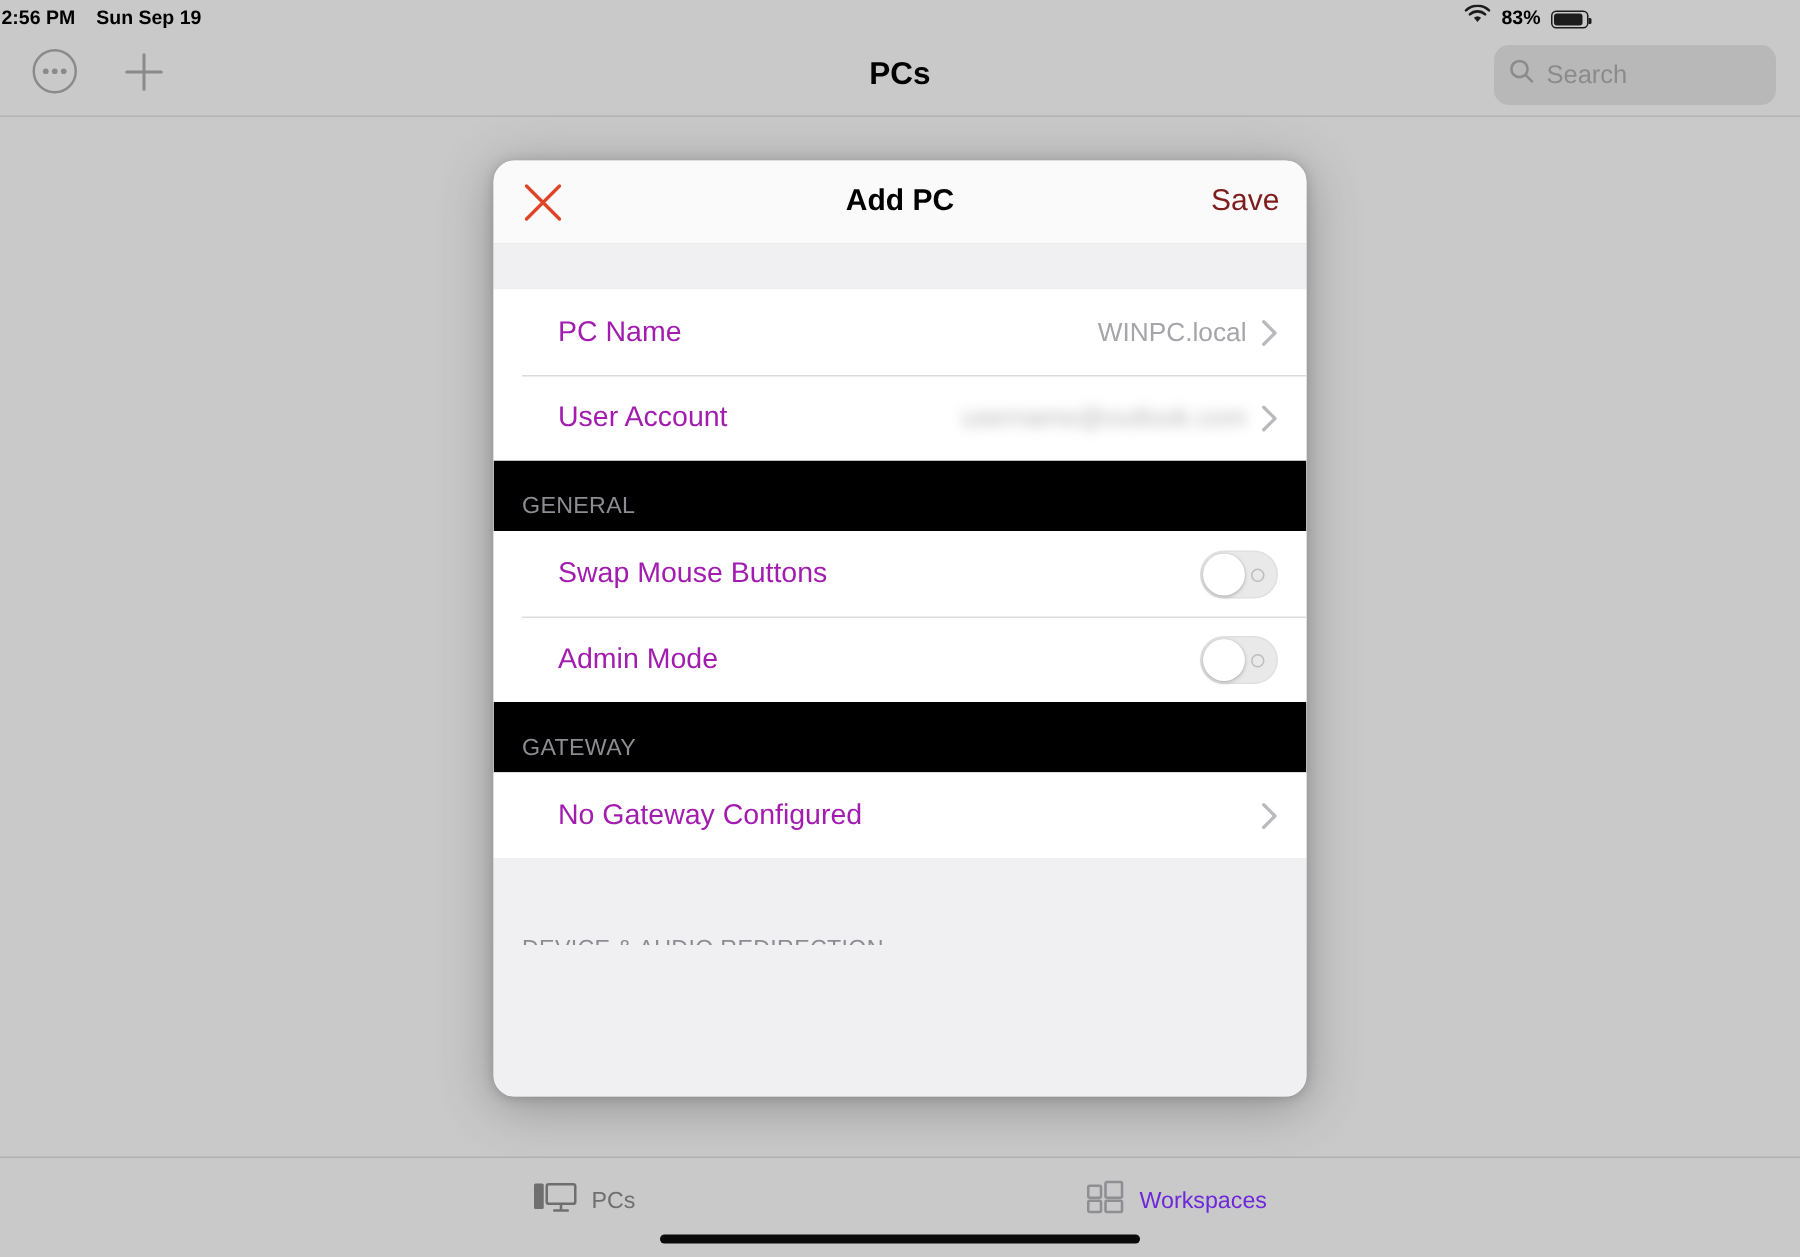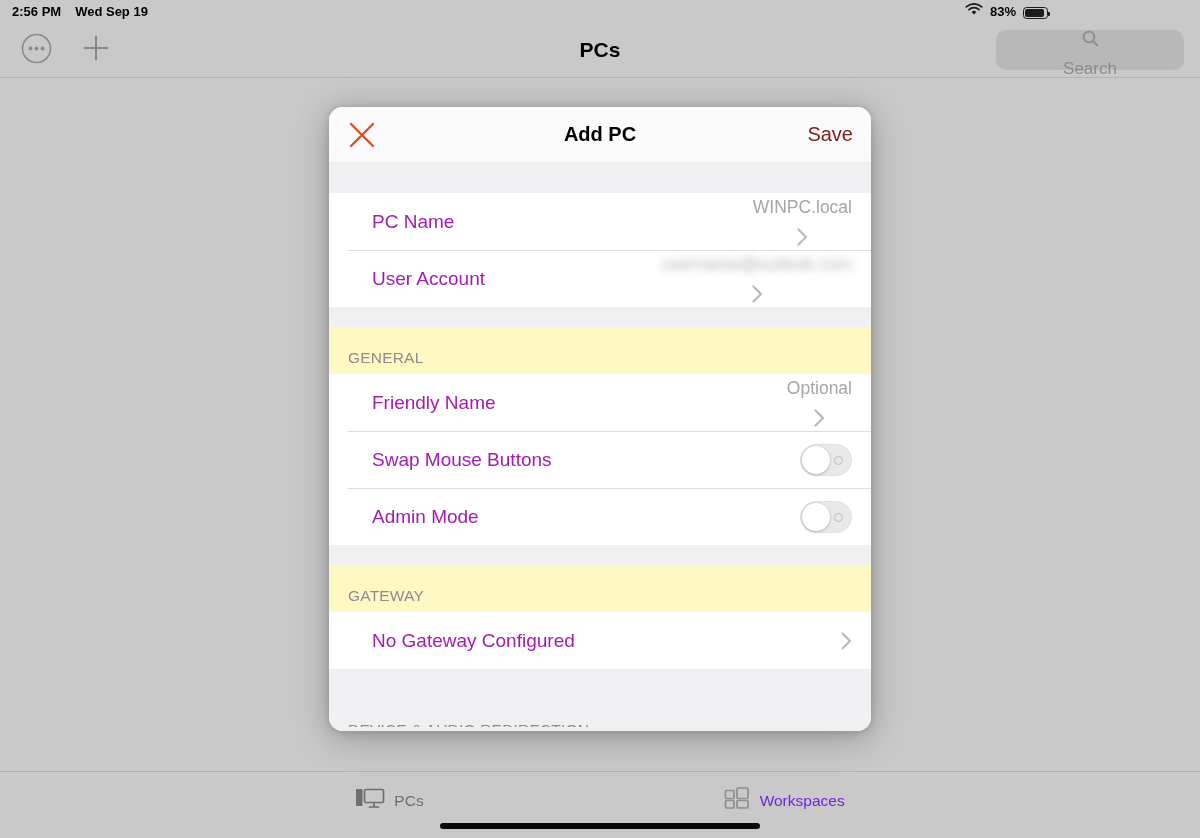--- a/index.html
+++ b/index.html
@@ -7,21 +7,21 @@
     width: 1200px; height: 838px;
     font-family: "Liberation Sans", sans-serif;
     overflow: hidden;
   }
   body { background: #c9c9c9; position: relative; }
 
   
   .statusbar {
     position: absolute; top: 0; left: 0; width: 1060px; height: 22px;
     display: flex; align-items: center; justify-content: space-between;
-    padding: 0 12px; color: #000;
+    padding: 0 1px; color: #000;
     font-size: 13px; font-weight: bold;
   }
   .sb-left { display: flex; align-items: center; gap: 14px; }
   .sb-right { display: flex; align-items: flex-end; gap: 7px; }
   .battery {
     width: 25px; height: 12px; border: 1.3px solid #1c1c1c;
     border-radius: 3.5px; position: relative; display: inline-block;
   }
   .battery::after {
     content: ""; position: absolute; right: -3.4px; top: 3.6px;
@@ -45,21 +45,21 @@
   .nav-left { display: flex; align-items: center; gap: 24px; margin-left: 18px; }
   .icon-btn { width: 36px; height: 36px; display: flex; align-items: center; justify-content: center; }
   .nav-title {
     position: absolute; left: 0; right: 0; text-align: center;
     font-size: 21px; font-weight: bold; color: #000; pointer-events: none;
   }
   .search-field {
     position: absolute; right: 16px; top: 8px;
     width: 188px; height: 40px; border-radius: 10px;
     background: rgba(140,140,140,0.28);
-    display: flex; align-items: center; gap: 8px; padding: 0 10px; flex-direction: column;
+    display: flex; align-items: center; gap: 8px; padding: 0 10px;
   }
   .search-field .ph { font-size: 17px; color: #8b8b8b; }
 
   
   .page-body {
     position: absolute; top: 78px; left: 0; width: 1200px; height: 693px;
     background: #c9c9c9;
   }
 
   
@@ -83,34 +83,34 @@
   .close-x { margin-left: 18px; width: 30px; height: 30px; position: relative; z-index: 2; }
   .save-btn {
     margin-left: auto; margin-right: 18px; position: relative; z-index: 2;
     font-size: 20px; color: #7f1d1d;
   }
 
   .sheet-scroll { height: 568px; overflow: hidden; background: #f0f0f3; }
 
   .group-gap { height: 30px; background: #f0f0f3; }
   .section-head {
-    background: #fef9c3; padding: 22px 19px 7px;
-    font-size: 15.5px; color: #8c8c91; letter-spacing: 0.2px; margin-top: 20px;
+    background: #000000; padding: 22px 19px 7px;
+    font-size: 15.5px; color: #8c8c91; letter-spacing: 0.2px;
   }
   .cells { background: #fff; }
   .cell {
     height: 57px; padding: 0 19px; display: flex; align-items: center;
     background: #fff; position: relative;
   }
   .cell + .cell::before {
     content: ""; position: absolute; left: 19px; right: 0; top: 0;
     height: 1px; background: #dcdcdc;
   }
   .cell-label { font-size: 19px; color: #a21caf; margin-left: 24px; }
-  .cell-right { margin-left: auto; display: flex; align-items: center; gap: 10px; flex-direction: column; }
+  .cell-right { margin-left: auto; display: flex; align-items: center; gap: 10px; }
   .cell-value { font-size: 17.5px; color: #a5a5aa; }
   .cell-value.redacted {
     color: #b4b4b8; filter: blur(4.2px); user-select: none;
   }
   .chev { color: #b9b9be; display: flex; align-items: center; }
 
   .toggle {
     width: 52px; height: 32px; border-radius: 16px;
     background: #e9e9e9; border: 1px solid #e0e0e0;
     position: relative; display: inline-block;
@@ -147,21 +147,21 @@
     position: absolute; left: 50%; transform: translateX(-50%); bottom: 9px;
     width: 320px; height: 6px; border-radius: 3px; background: #0a0a0a;
   }
 </style>
 </head>
 <body>
 
 <div class="statusbar">
   <div class="sb-left">
     <span>2:56 PM</span>
-    <span>Wed Sep 19</span>
+    <span>Sun Sep 19</span>
   </div>
   <div class="sb-right">
     <span>
       <svg width="18" height="13" viewBox="0 0 18 13">
         <path d="M9 11.6 6.6 8.9a3.6 3.6 0 0 1 4.8 0L9 11.6z" fill="#1c1c1c"></path>
         <path d="M3.9 6.6a7.5 7.5 0 0 1 10.2 0" stroke="#1c1c1c" stroke-width="1.7" fill="none" stroke-linecap="round"></path>
         <path d="M1.3 3.9a11.2 11.2 0 0 1 15.4 0" stroke="#1c1c1c" stroke-width="1.7" fill="none" stroke-linecap="round"></path>
       </svg>
     </span>
     <span>83%</span>
@@ -246,31 +246,20 @@
               </svg>
           </span>
         </span>
       </div>
 
     </div>
 
     <div class="section-head">GENERAL</div>
     <div class="cells">
 
-      <div class="cell">
-        <span class="cell-label">Friendly Name</span>
-        <span class="cell-right">
-          <span class="cell-value">Optional</span>
-          <span class="chev">
-            <svg width="11" height="18" viewBox="0 0 11 18">
-                <path d="M1.5 1.5L9 9l-7.5 7.5" fill="none" stroke="#b9b9be" stroke-width="2.2" stroke-linecap="round" stroke-linejoin="round"></path>
-              </svg>
-          </span>
-        </span>
-      </div>
 
       <div class="cell">
         <span class="cell-label">Swap Mouse Buttons</span>
         <span class="cell-right">
           <span class="toggle">
             <span class="knob"></span>
             <span class="offmark"></span>
           </span>
         </span>
       </div>

